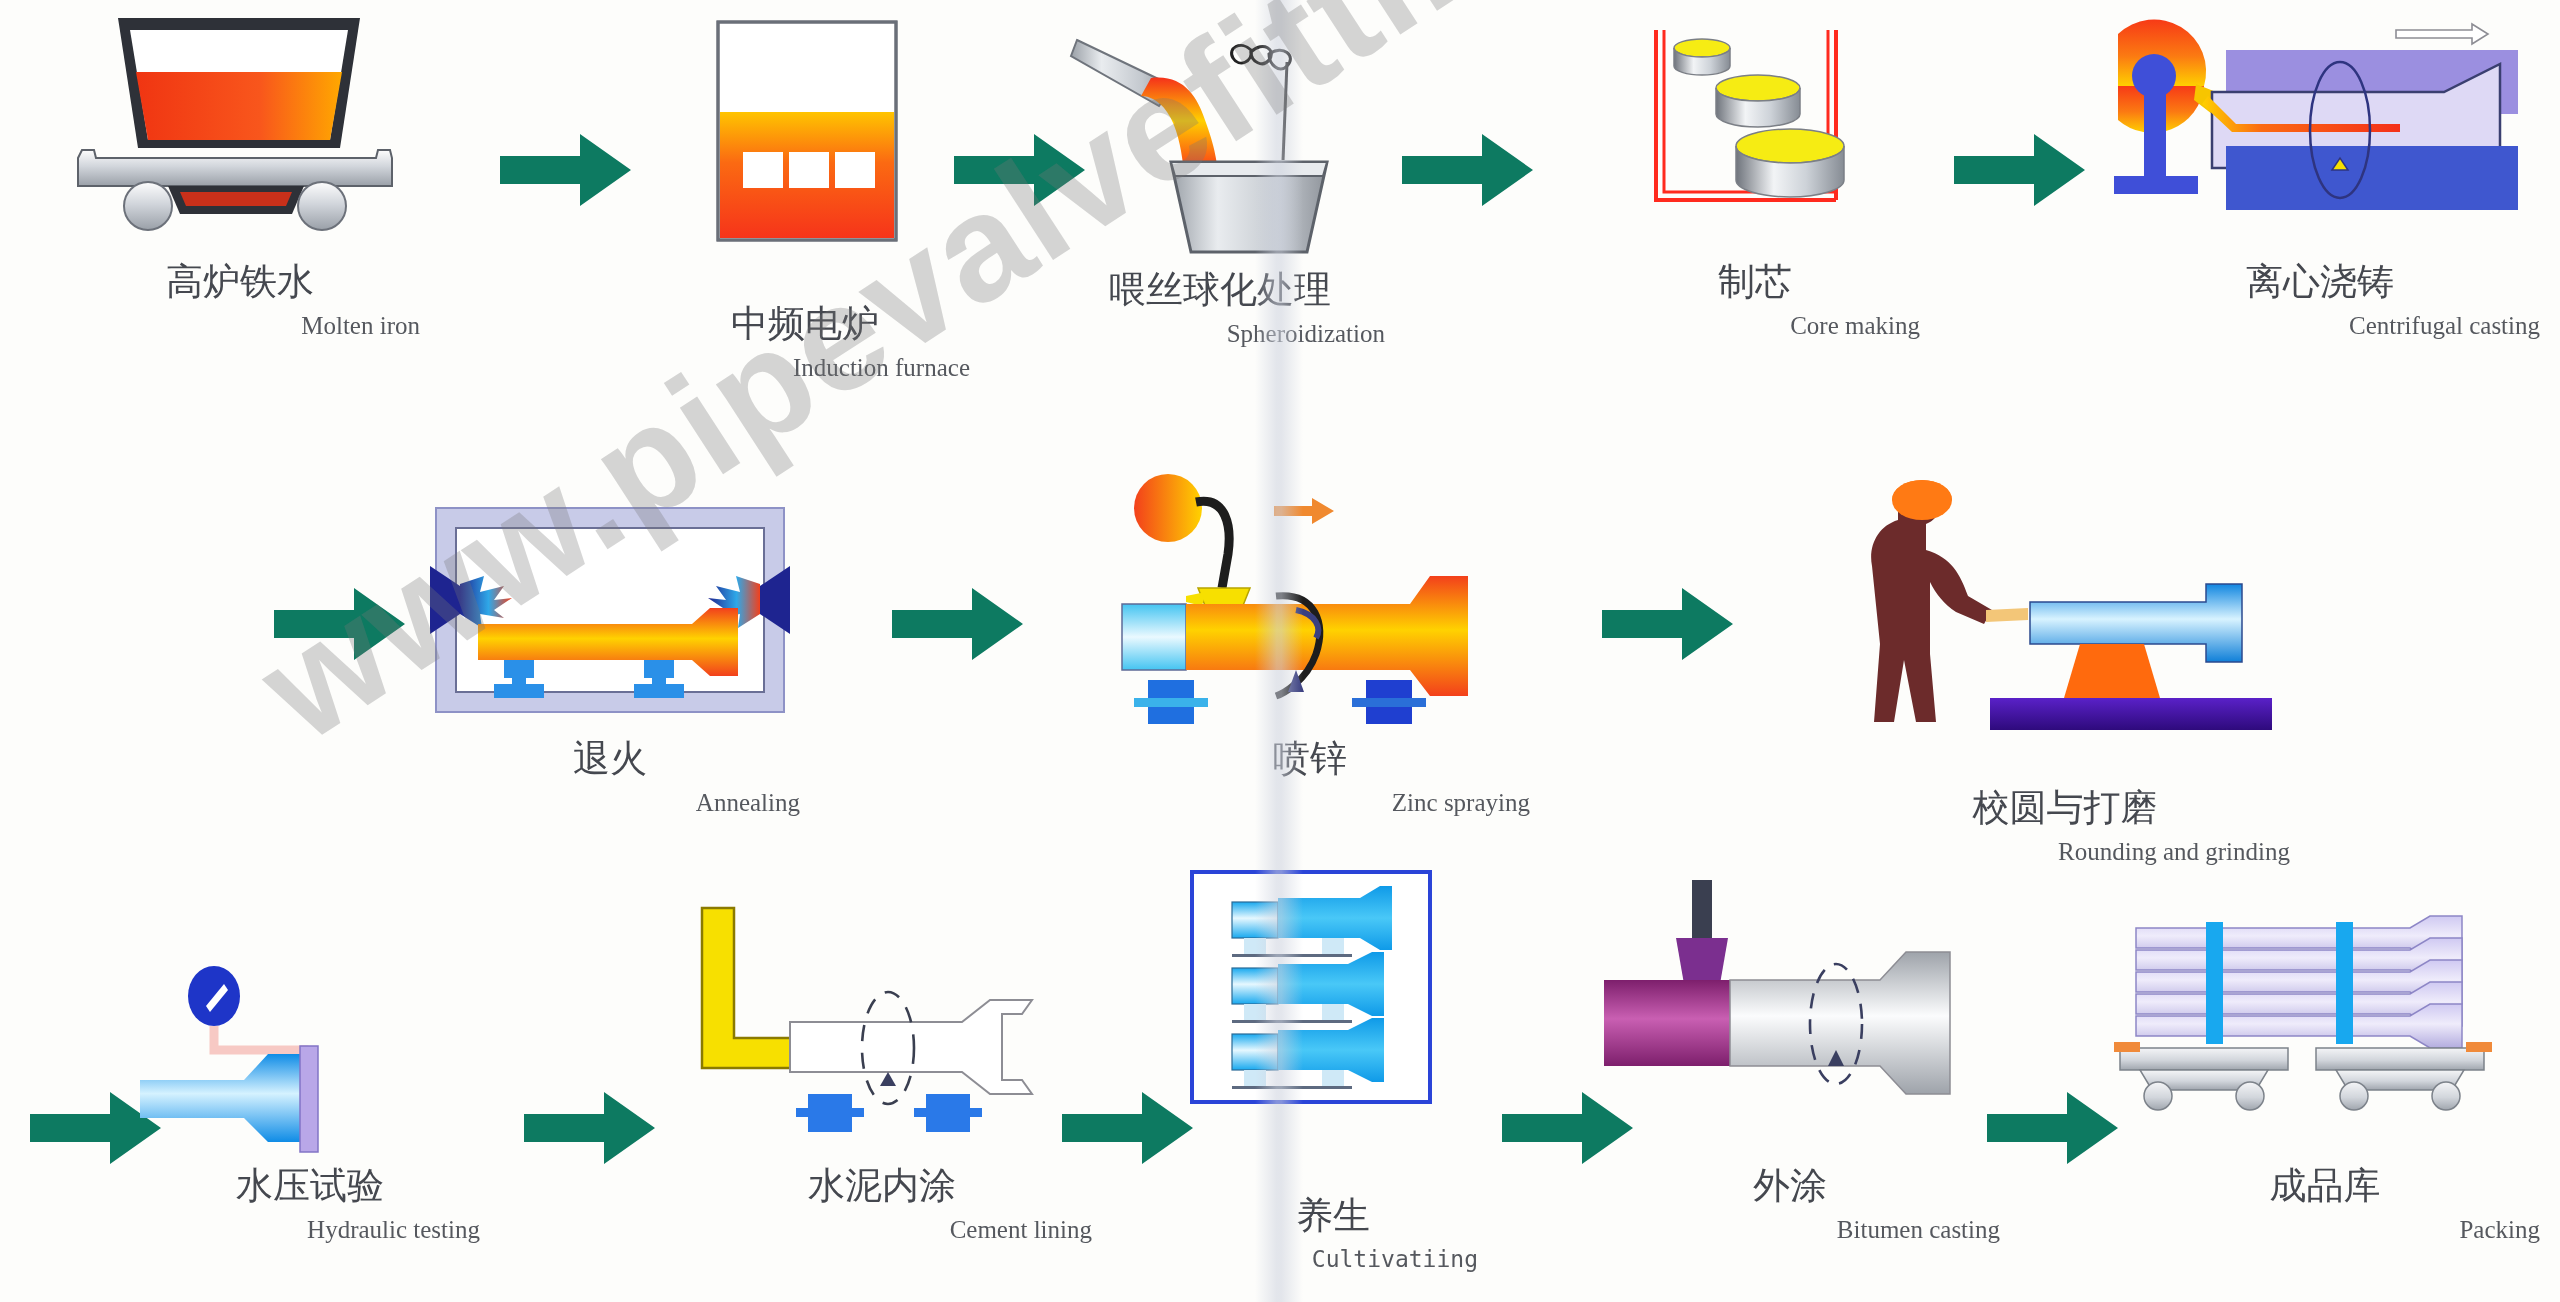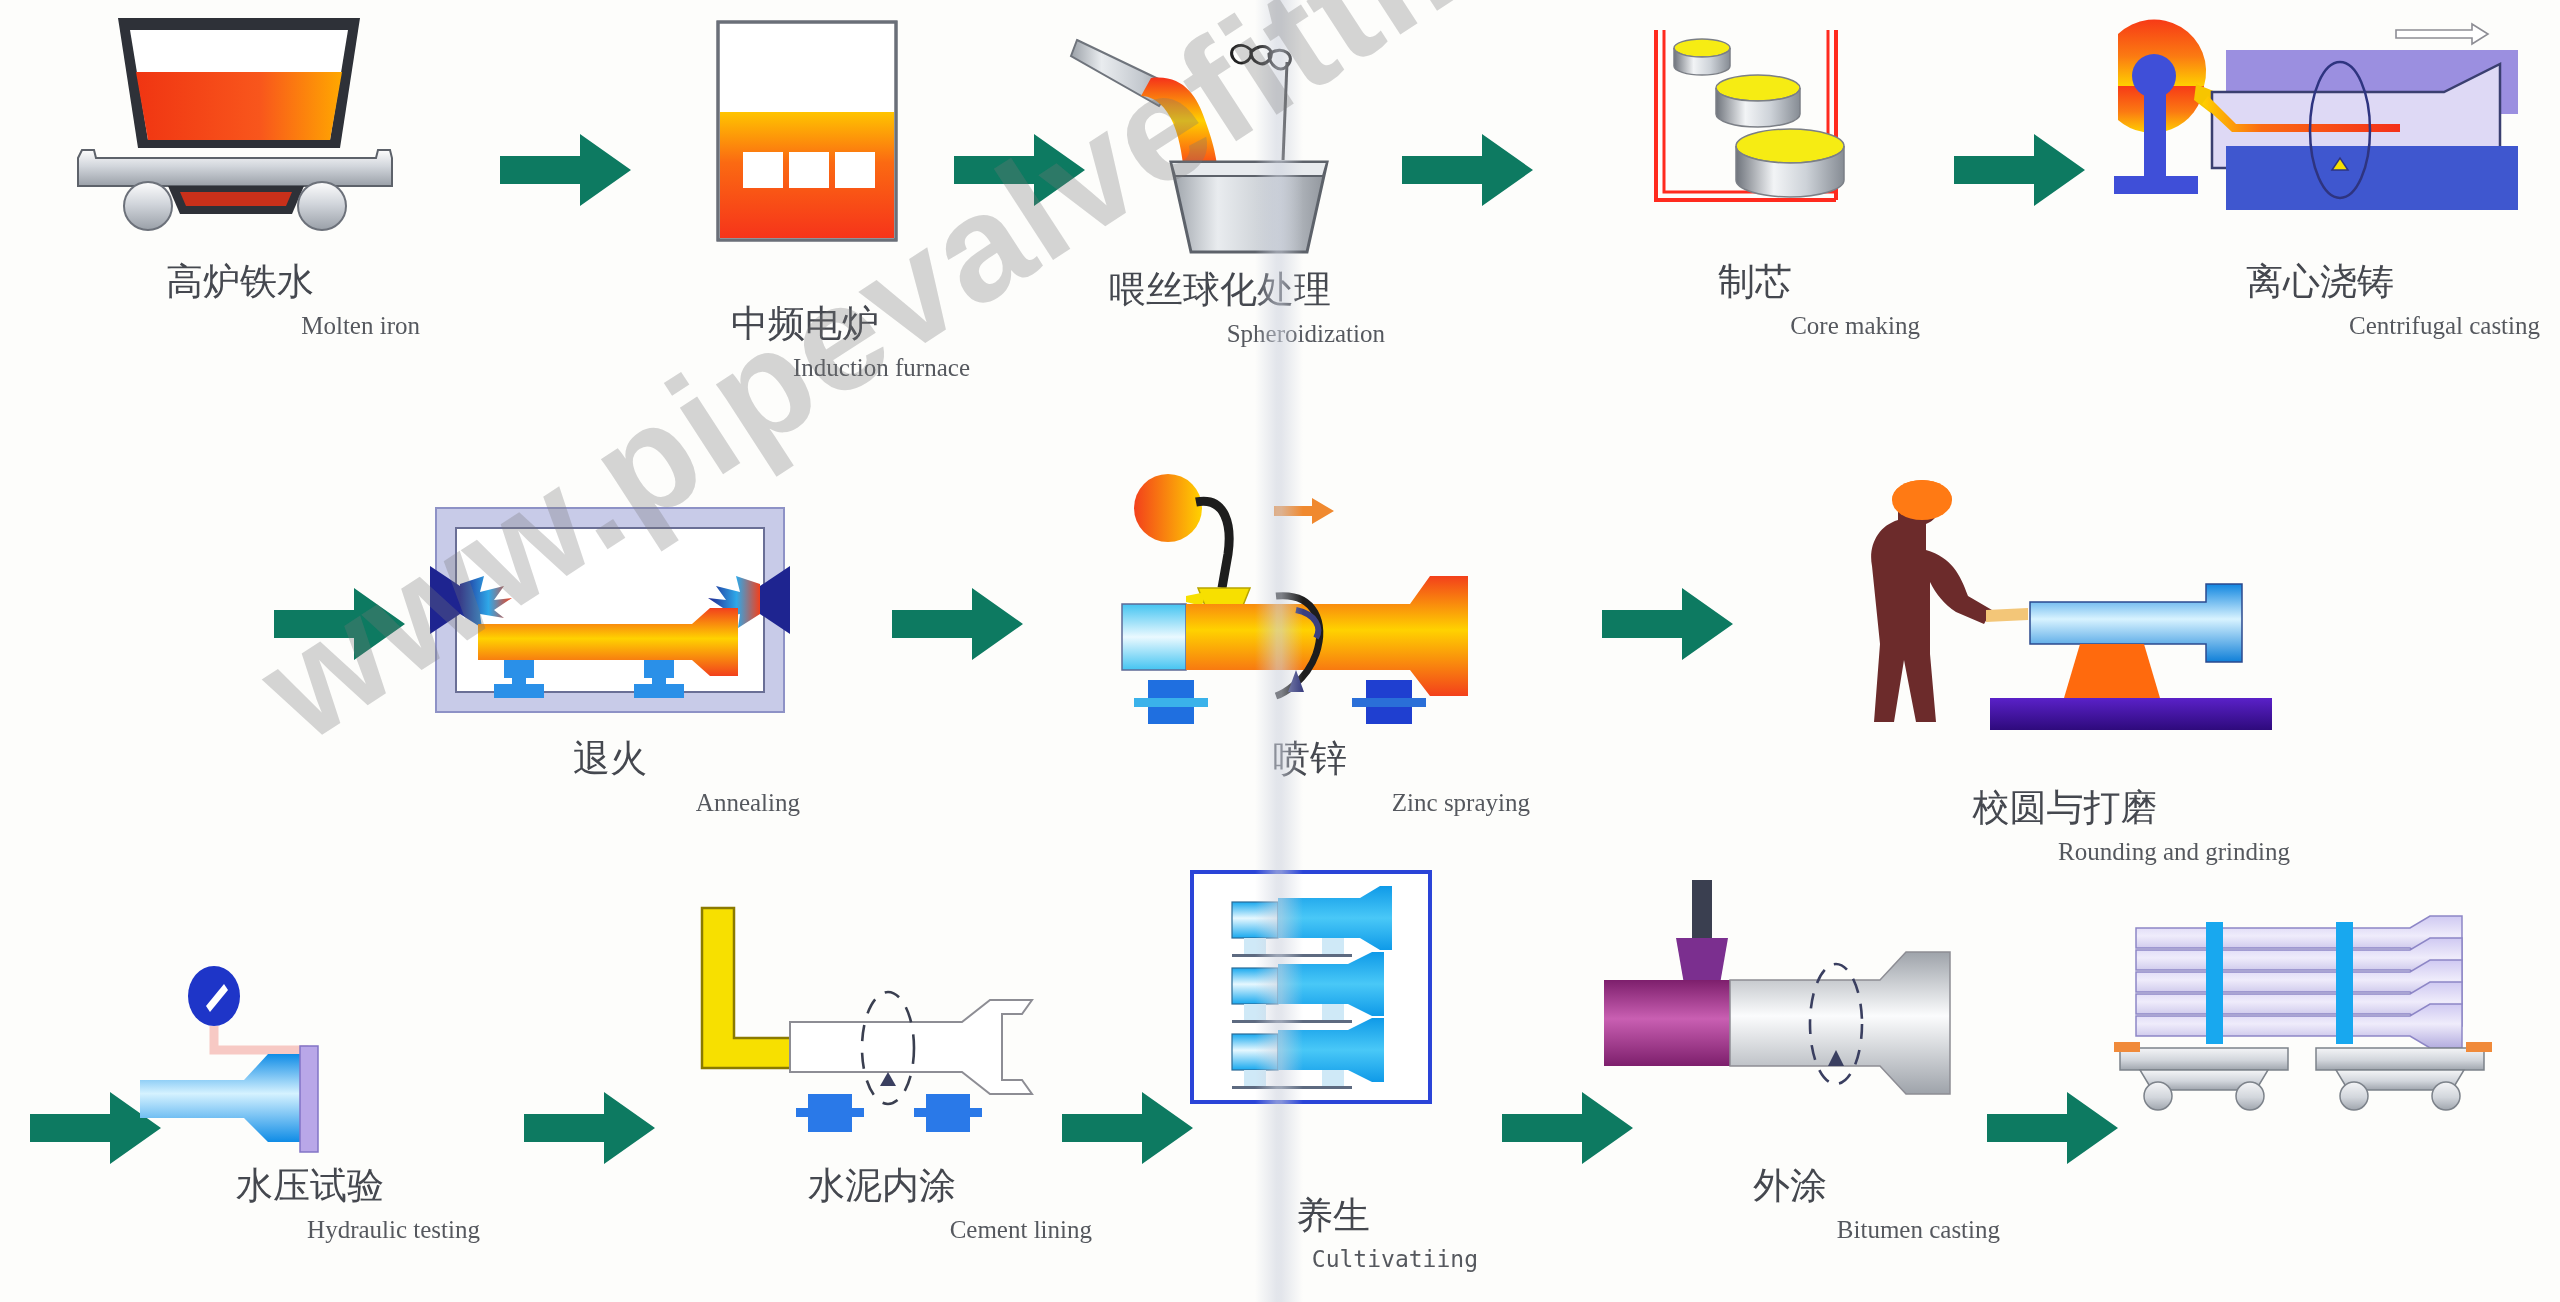--- a/index.html
+++ b/index.html
@@ -602,14 +602,18 @@
         <circle cx="140" cy="198" r="14" fill="url(#g-trolley)" stroke="#7c828a" stroke-width="1.5"></circle>
         <rect x="4" y="144" width="26" height="10" fill="#f08a3a"></rect>
 
         <path d="M206 150 L374 150 L374 172 L206 172 Z" fill="url(#g-trolley)" stroke="#7c828a" stroke-width="1.5"></path>
         <path d="M226 172 L354 172 L342 192 L238 192 Z" fill="url(#g-trolley)" stroke="#7c828a" stroke-width="1.5"></path>
         <circle cx="244" cy="198" r="14" fill="url(#g-trolley)" stroke="#7c828a" stroke-width="1.5"></circle>
         <circle cx="336" cy="198" r="14" fill="url(#g-trolley)" stroke="#7c828a" stroke-width="1.5"></circle>
         <rect x="356" y="144" width="26" height="10" fill="#f08a3a"></rect>
       </svg>
     </div>
+    <div class="caption" style="top:298px;">
+      <div class="cn">成品库</div>
+      <div class="en">Packing</div>
+    </div>
   </div>
 </div>
 
 </body></html>

